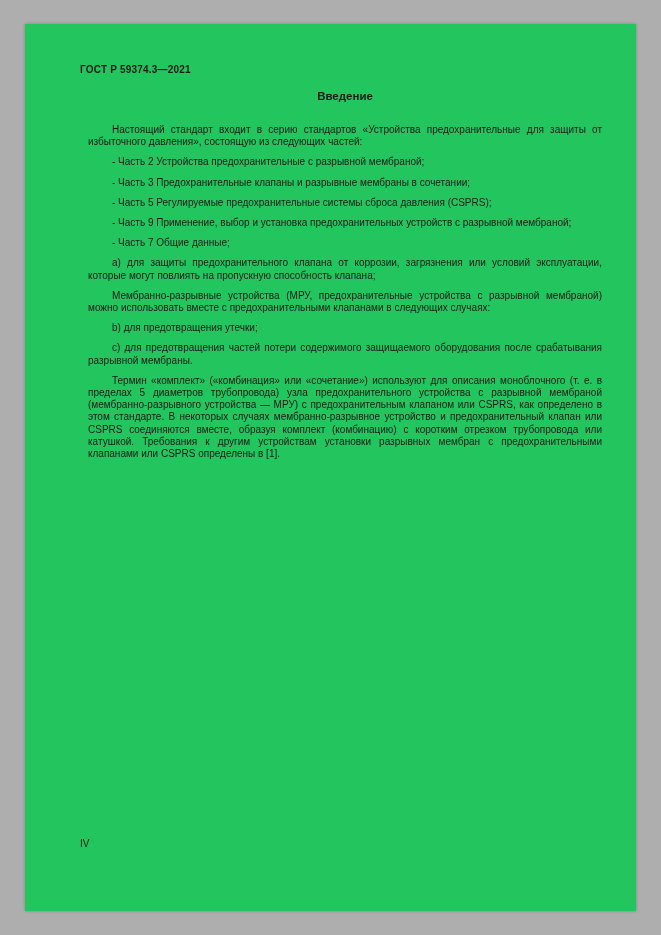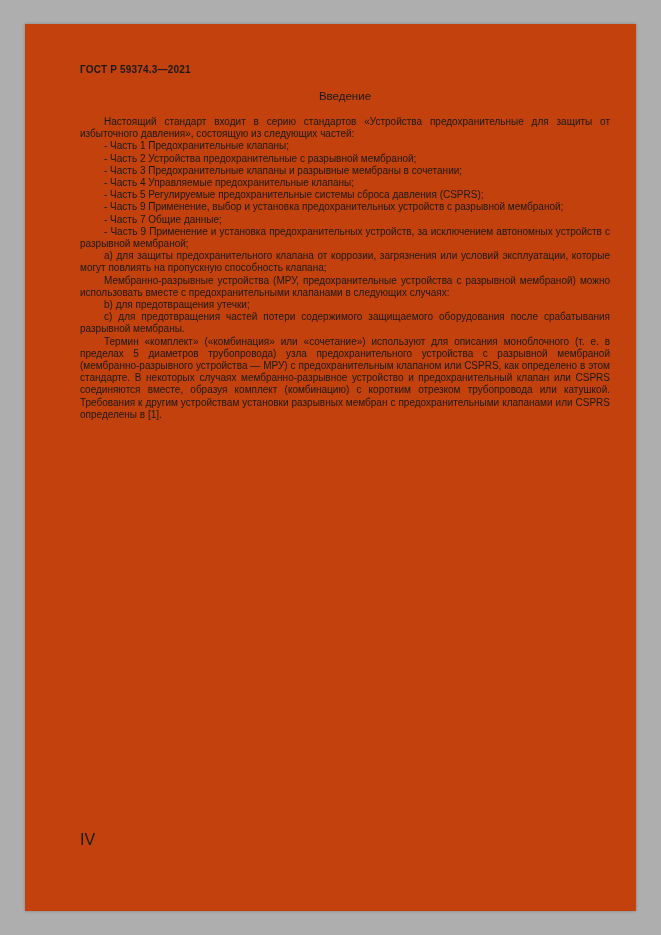--- a/index.html
+++ b/index.html
@@ -18,82 +18,79 @@
     width: 661px;
     height: 935px;
     background: #aeaeae;
   }
   .sheet {
     position: absolute;
     left: 25px;
     top: 24px;
     width: 611px;
     height: 887px;
-    background: #c2410c;
+    background: #22c55e;
     box-shadow: 0 0 3px rgba(0,0,0,0.25);
     color: #1a1a1a;
   }
   .doc-header {
     position: absolute;
     left: 55px;
     top: 40px;
     font-size: 10px;
     font-weight: bold;
     letter-spacing: 0.2px;
   }
   .doc-title {
     position: absolute;
     left: 55px;
     top: 66px;
     width: 530px;
     margin: 0;
     text-align: center;
     font-size: 11.5px;
-    font-weight: normal;
+    font-weight: bold;
   }
   .doc-body {
     position: absolute;
     left: 55px;
     top: 92px;
     width: 530px;
     font-size: 10px;
     line-height: 12.2px;
   }
   .doc-body p {
-    margin: 0;
+    margin: 8px;
     text-align: justify;
     text-indent: 24px;
   }
   .page-number {
     position: absolute;
     left: 55px;
     bottom: 62px;
-    font-size: 16px;
+    font-size: 10px;
   }
 </style>
 </head>
 <body>
 
 <div class="canvas">
   <div class="sheet">
 
     <div class="doc-header">ГОСТ Р 59374.3—2021</div>
 
     <h1 class="doc-title">Введение</h1>
 
     <div class="doc-body">
       <p>Настоящий стандарт входит в серию стандартов «Устройства предохранительные для защиты от избыточного давления», состоящую из следующих частей:</p>
-      <p>- Часть 1 Предохранительные клапаны;</p>
       <p>- Часть 2 Устройства предохранительные с разрывной мембраной;</p>
       <p>- Часть 3 Предохранительные клапаны и разрывные мембраны в сочетании;</p>
-      <p>- Часть 4 Управляемые предохранительные клапаны;</p>
       <p>- Часть 5 Регулируемые предохранительные системы сброса давления (CSPRS);</p>
       <p>- Часть 9 Применение, выбор и установка предохранительных устройств с разрывной мембраной;</p>
       <p>- Часть 7 Общие данные;</p>
-      <p>- Часть 9 Применение и установка предохранительных устройств, за исключением автономных устройств с разрывной мембраной;</p>
       <p>а) для защиты предохранительного клапана от коррозии, загрязнения или условий эксплуатации, которые могут повлиять на пропускную способность клапана;</p>
       <p>Мембранно-разрывные устройства (МРУ, предохранительные устройства с разрывной мембраной) можно использовать вместе с предохранительными клапанами в следующих случаях:</p>
       <p>b) для предотвращения утечки;</p>
       <p>с) для предотвращения частей потери содержимого защищаемого оборудования после срабатывания разрывной мембраны.</p>
       <p>Термин «комплект» («комбинация» или «сочетание») используют для описания моноблочного (т. е. в пределах 5 диаметров трубопровода) узла предохранительного устройства с разрывной мембраной (мембранно-разрывного устройства — МРУ) с предохранительным клапаном или CSPRS, как определено в этом стандарте. В некоторых случаях мембранно-разрывное устройство и предохранительный клапан или CSPRS соединяются вместе, образуя комплект (комбинацию) с коротким отрезком трубопровода или катушкой. Требования к другим устройствам установки разрывных мембран с предохранительными клапанами или CSPRS определены в [1].</p>
     </div>
 
     <div class="page-number">IV</div>
 
   </div>

